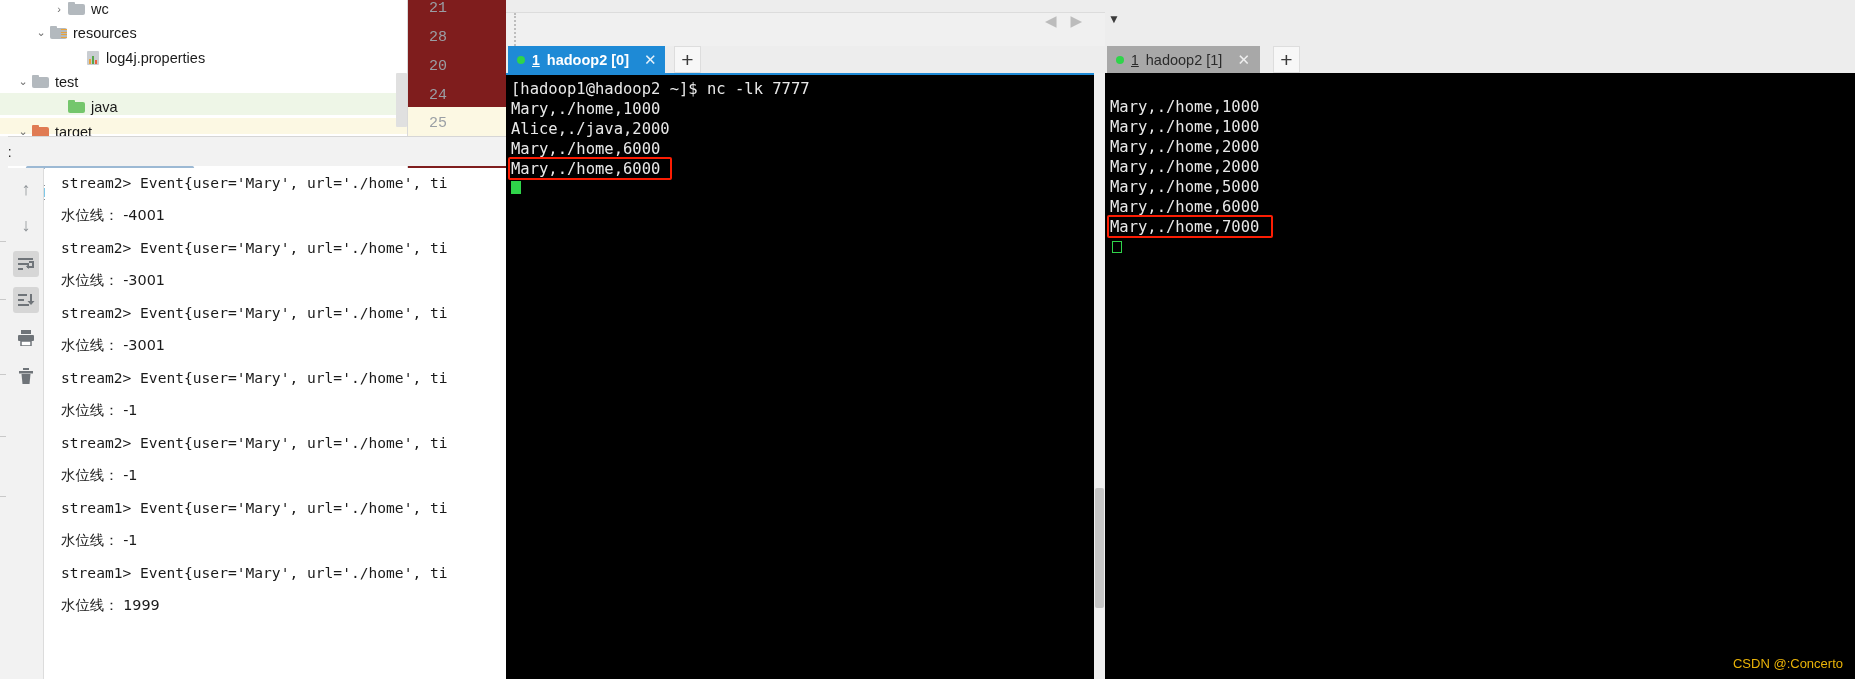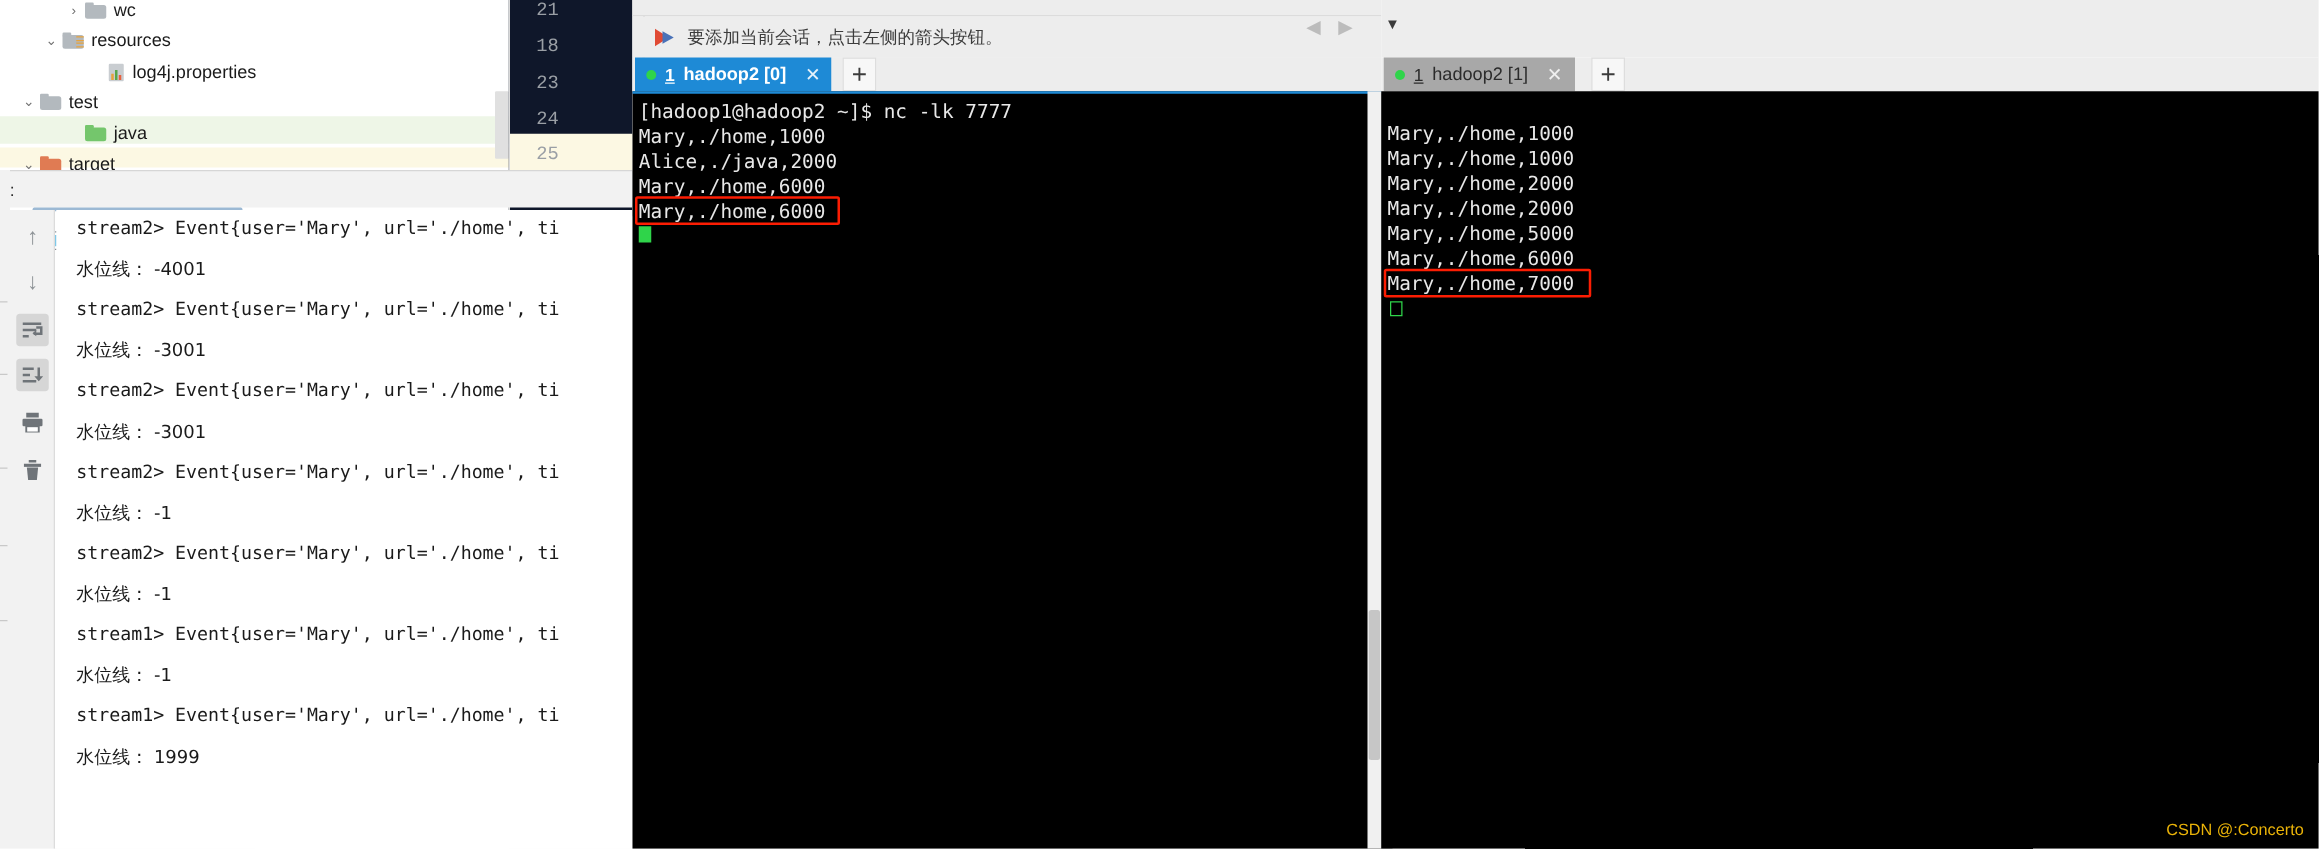--- a/index.html
+++ b/index.html
@@ -32,21 +32,21 @@
   .file-ico:before { content:""; position:absolute; left:1px; top:1px; width:12px; height:14px; background:#c9cdd1; border-radius:1px; }
   .file-ico i { position:absolute; bottom:2px; width:2px; background:#57a64a; }
   .file-ico i.b1 { left:3px; height:5px; background:#e8a33d; }
   .file-ico i.b2 { left:6px; height:8px; background:#57a64a; }
   .file-ico i.b3 { left:9px; height:4px; background:#e8623f; }
   .row-hl-green { position:absolute; left:0; width:506px; height:22px; background:#eef6e7; }
   .row-hl-cream { position:absolute; left:0; width:506px; height:16px; background:#fcf8e3; }
   .tree-scroll { position:absolute; left:396px; top:73px; width:11px; height:54px; background:#e0e0e0; border-radius:1px; }
 
   
-  .gutter { position: absolute; left: 407px; top: 0; width: 99px; height: 173px; background: #0f172a; border-left: 1px solid #d9d9d9; }
+  .gutter { position: absolute; left: 407px; top: 0; width: 99px; height: 173px; background: #7f1d1d; border-left: 1px solid #d9d9d9; }
   .ln { position: absolute; right: 59px; font-size: 15px; color: #9a9fa5; font-family: "Liberation Mono", monospace; }
   .code-col { position: absolute; left: 466px; top: 0; width: 40px; height: 136px; background: #ffffff; }
   .code-line { position: absolute; left: 0; font-family: "DejaVu Sans Mono", monospace; font-size: 15px; color: #1d1d1d; white-space: nowrap; }
   .code-sel { position:absolute; left:0; width:40px; height:21px; background:#b4d7fb; }
   .code-cream { position:absolute; left:0; width:40px; height:17px; background:#fcf8e3; }
   .bulb { position:absolute; width:14px; height:14px; border-radius:50%; background:#f5a623; }
   .bulb:after { content:""; position:absolute; left:3px; bottom:-4px; width:8px; height:3px; background:#d38b12; border-radius:0 0 2px 2px; }
 
   
   .run-hdr { position: absolute; left: 0; top: 136px; width: 506px; height: 30px; background: #f2f2f2; border-top: 1px solid #d6d6d6; }
@@ -175,22 +175,22 @@
       <div class="code-cream" style="top:0px;"></div>
       <div class="code-sel" style="top:112px;"></div>
       <div class="code-line" style="top:51px;">Mary</div>
       <div class="code-line" style="top:79px;">Mary</div>
       <div class="code-line" style="top:110px;">Mary</div>
       <div class="bulb" style="left:11px; top:82px;"></div>
     </div>
 
     <div class="gutter">
       <div class="ln" style="top:0px;">21</div>
-      <div class="ln" style="top:29px;">18</div>
-      <div class="ln" style="top:58px;">23</div>
+      <div class="ln" style="top:29px;">28</div>
+      <div class="ln" style="top:58px;">20</div>
       <div class="ln" style="top:87px;">24</div>
       <div class="ln" style="top:115px;">25</div>
       <div style="position:absolute; left:0; top:107px; width:99px; height:29px; background:#fcf8e3;"></div>
       <div class="ln" style="top:115px; z-index:3;">25</div>
     </div>
 
     <div class="run-hdr">
       <div class="run-label">n:</div>
       <div class="run-tab">
         <span class="run-tab-ico">
@@ -263,24 +263,20 @@
       <div class="c-line" style="top:396px;">stream1&gt; Event{user='Mary', url='./home', ti</div>
       <div class="c-line cjk" style="top:428px;">水位线： 1999</div>
     </div>
   </div>
 
   <div class="center">
     <div class="ctop-sliver">
       <div class="ctop-text"></div>
     </div>
     <div class="dotted-l"></div>
-    <div class="notice-bar">
-      <span class="flag-ico"></span>
-      <span class="notice-text">要添加当前会话，点击左侧的箭头按钮。</span>
-    </div>
 
     <div class="term-tabbar">
       <div class="term-tab">
         <span class="tab-dot"></span>
         <span class="tab-idx">1</span>
         <span class="tab-title">hadoop2 [0]</span>
         <span class="tab-x">✕</span>
       </div>
       <div class="tab-plus">+</div>
     </div>

